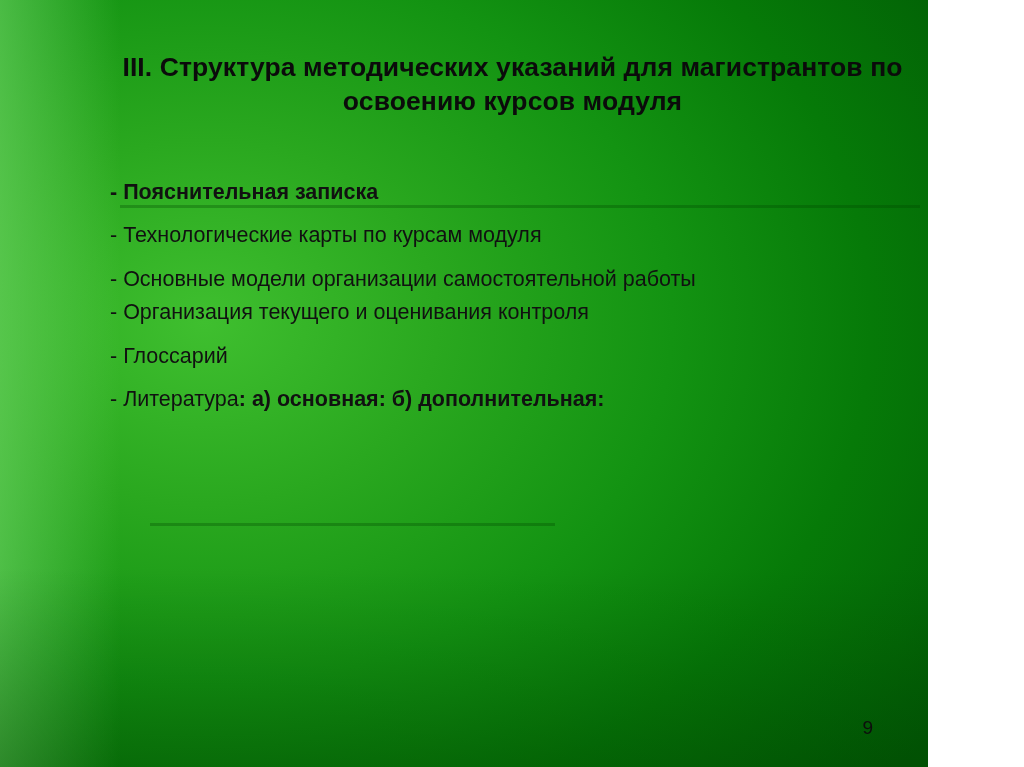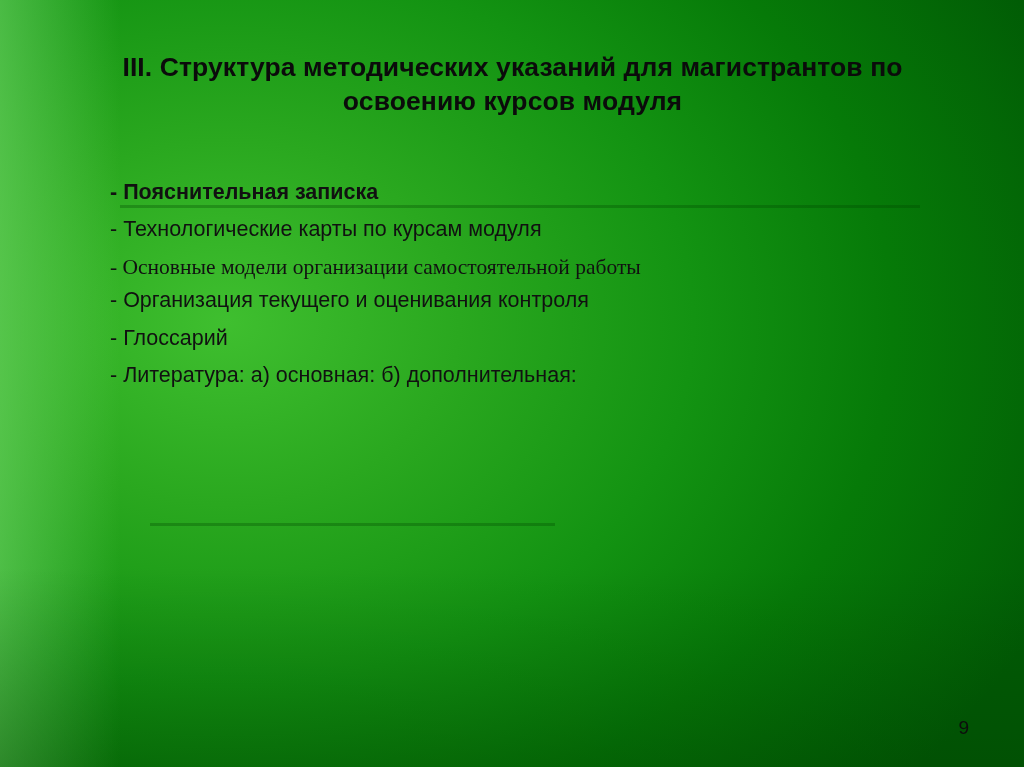--- a/index.html
+++ b/index.html
@@ -7,21 +7,21 @@
     padding: 0;
   }
   body {
     width: 1024px;
     height: 767px;
     overflow: hidden;
     font-family: "Liberation Sans", sans-serif;
   }
   .slide {
     position: relative;
-    width: 1024px;
+    width: 928px;
     height: 767px;
     background: #0a7f0a;
     background:
       radial-gradient(ellipse 900px 700px at 22% 42%, #3fbf2f 0%, #2aa81f 26%, #139312 52%, #067a08 74%, #015c05 100%);
     overflow: hidden;
   }
   
   .slide::before {
     content: "";
     position: absolute;
@@ -57,26 +57,26 @@
     position: absolute;
     left: 110px;
     top: 178px;
     width: 860px;
     z-index: 4;
   }
   .line {
     color: #111111;
     font-size: 21.5px;
     line-height: 1.37;
-    margin-bottom: 8px;
+    margin-bottom: 14px;
     white-space: pre-wrap;
   }
-  .line.tight { margin-bottom: 4px; font-family: Liberation Serif, serif; }
+  .line.tight { margin-bottom: 4px; }
   .line.b { font-weight: bold; }
-  .line .reg { font-weight: normal; }
+  .line .reg { font-weight: bold; }
 
   
   .rule {
     position: absolute;
     height: 3px;
     background: rgba(0, 70, 0, 0.30);
     z-index: 3;
   }
   .rule-1 { left: 120px; top: 205px; width: 800px; }
   .rule-2 { left: 150px; top: 523px; width: 405px; }

